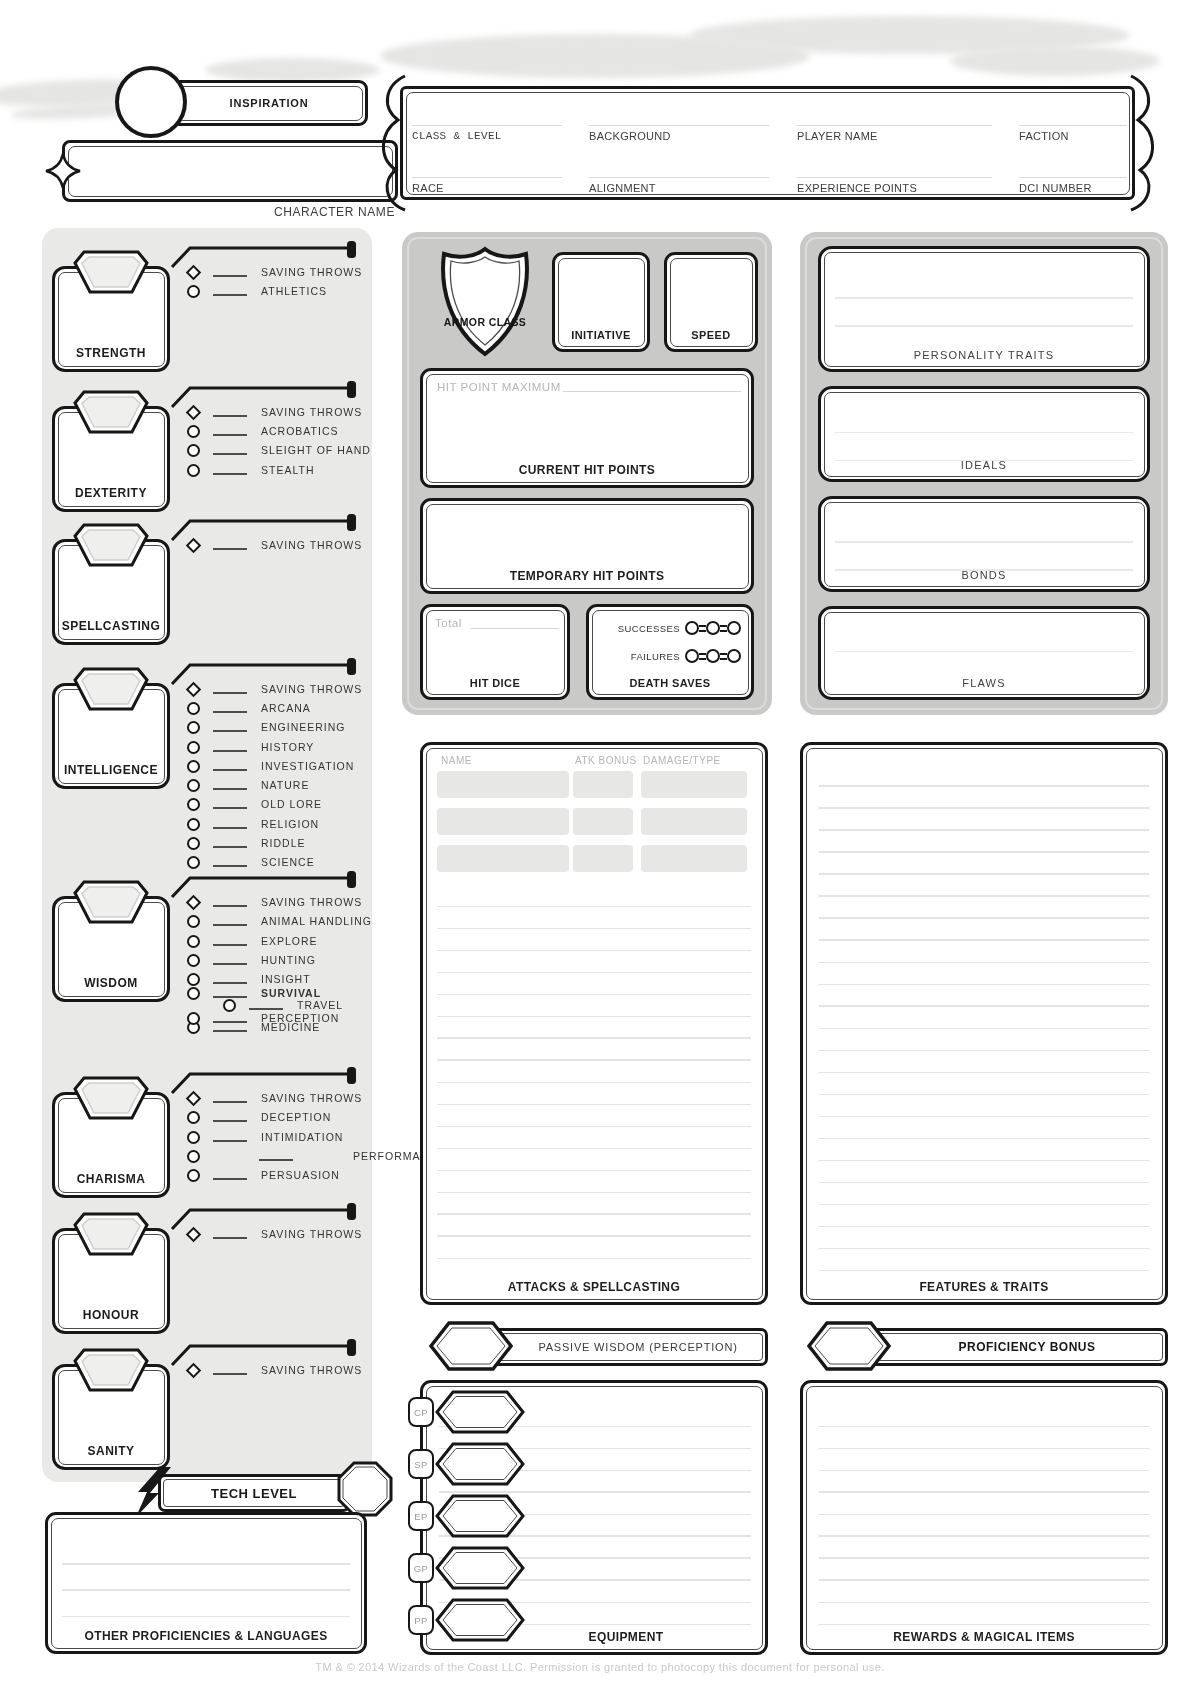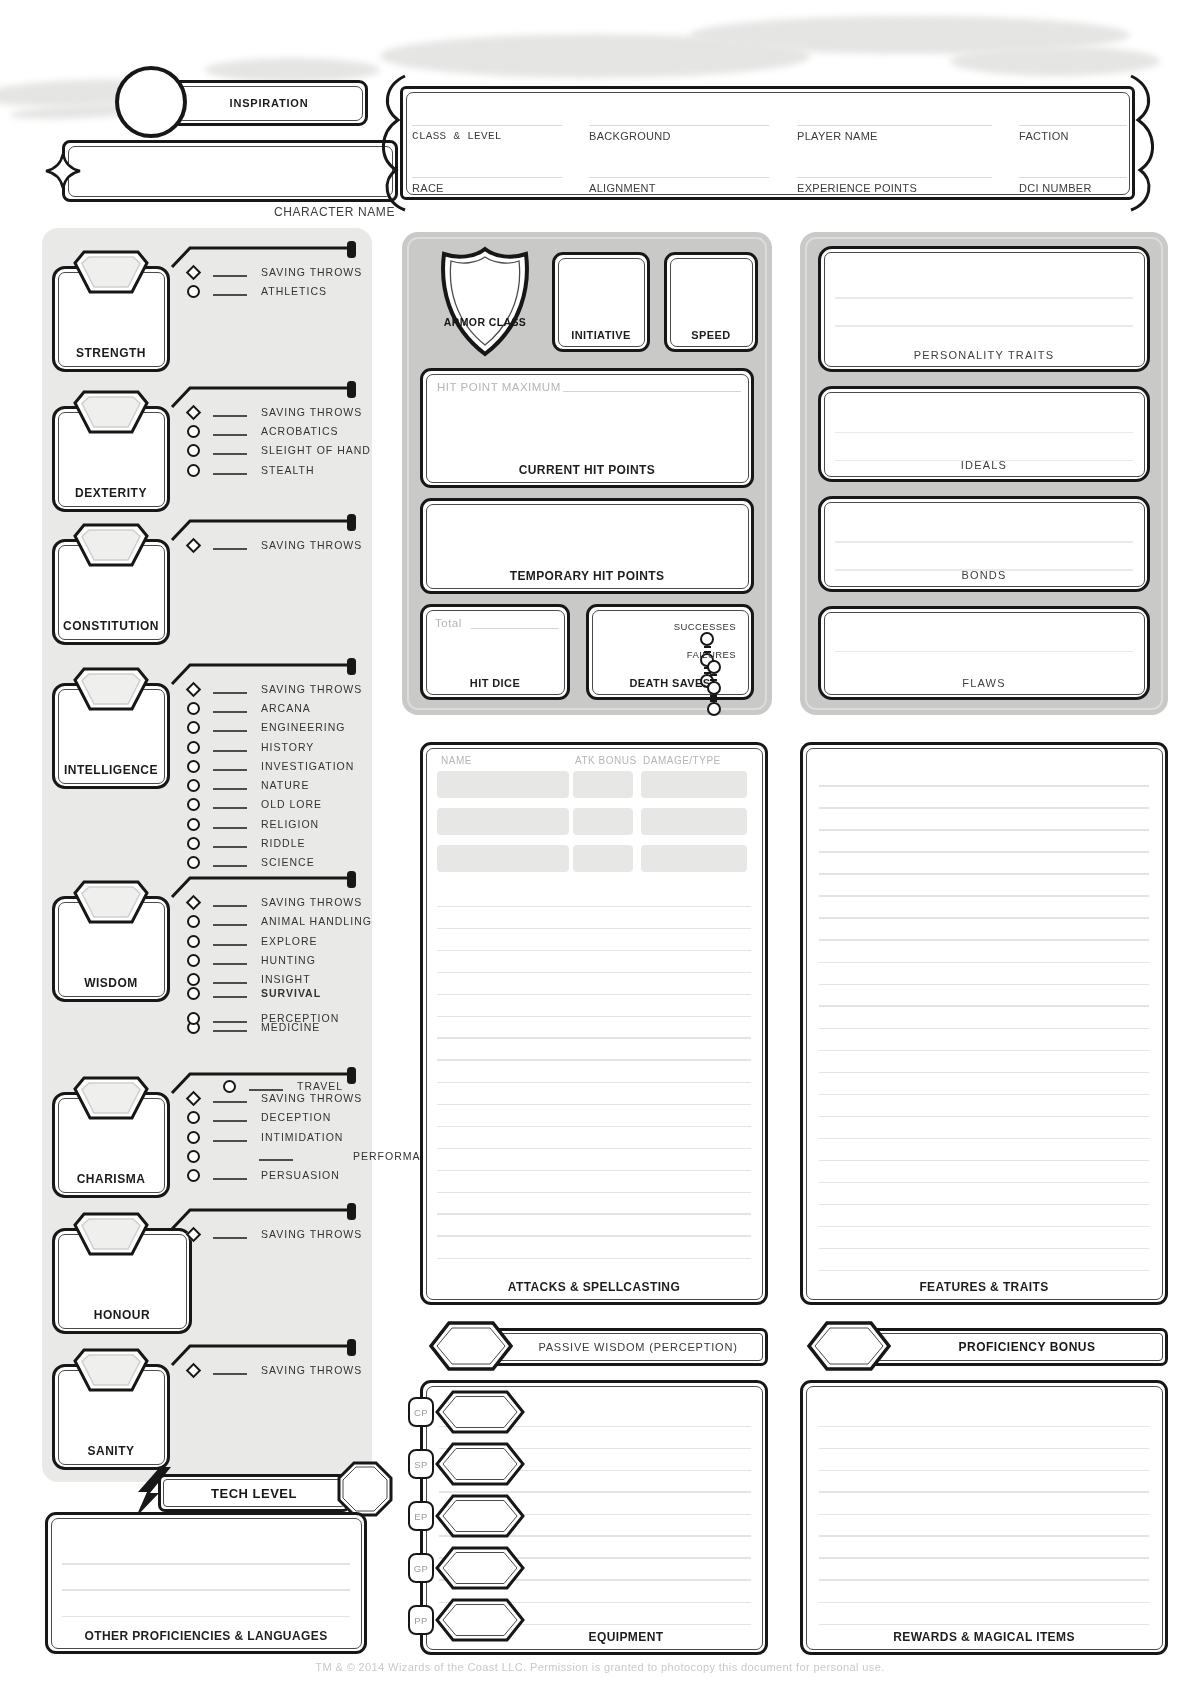--- a/index.html
+++ b/index.html
@@ -38,21 +38,21 @@
   
   .skill-row { position:absolute; left:187px; height:16px; display:flex; align-items:center; }
   .icon-circle { width:13px; height:13px; border:2px solid #171717; border-radius:50%; background:#fff; flex:none; }
   .icon-diamond { width:11px; height:11px; border:2px solid #171717; transform:rotate(45deg); background:#fff; flex:none; margin:1px; }
   .skill-blank { width:34px; height:1px; border-bottom:2px solid #4d4d4d; margin-left:13px; margin-top:7px; flex:none; }
   .skill-label { margin-left:14px; font-size:10.5px; letter-spacing:1px; color:#333; white-space:nowrap; }
   .ability-name { position:absolute; left:0; right:0; bottom:9px; text-align:center;
     font-weight:bold; font-size:12px; letter-spacing:0.5px; color:#1b1b1b; }
 
   
-  .ds-row { position:absolute; display:flex; align-items:center;flex-direction:column; }
+  .ds-row { position:absolute; display:flex; align-items:center; }
   .ds-label { font-size:9.5px; letter-spacing:0.4px; color:#333; margin-right:5px; }
   .pip { width:14px; height:14px; border:2.5px solid #171717; border-radius:50%; background:#fff; flex:none; }
   .pip-link { width:7px; height:7px; border-top:2px solid #171717; border-bottom:2px solid #171717; flex:none; }
 
   
   .col-header { position:absolute; font-size:10px; color:#b5b5b4; letter-spacing:0.5px; }
   .attack-cell { position:absolute; background:#e7e7e6; border-radius:4px; height:27px; }
 
   
   .banner-body { position:absolute; background:#fff; border:3px solid #171717; border-radius:7px; }
@@ -158,21 +158,21 @@
     <span class="icon-circle"></span>
     <span class="skill-blank"></span>
     <span class="skill-label">STEALTH</span>
   </div>
 
 <svg class="abs" style="left:166px; top:514px;" width="196" height="30" viewBox="0 0 196 30">
   <path d="M6 26 L24 7 L182 7" fill="none" stroke="#171717" stroke-width="3"></path>
     <rect x="181" y="0" width="9" height="17" rx="3.5" fill="#171717"></rect>
 </svg>
 <div class="framed" style="left:52px; top:539px; width:118px; height:106px; border-radius:13px;">
-  <div class="ability-name">CONSTITUTION</div>
+  <div class="ability-name">SPELLCASTING</div>
 </div>
 <svg class="abs" style="left:73px; top:523px;" width="76" height="44" viewBox="0 0 76 44">
   <polygon points="11,2 65,2 74,13 59,42 17,42 2,13" fill="#fff" stroke="#171717" stroke-width="3"></polygon>
   <polygon points="16,7 60,7 67,13.5 55,37 21,37 9,13.5" fill="#efefee" stroke="#cfcfce" stroke-width="1.5"></polygon>
 </svg>
 <div class="skill-row" style="top:537px;">
     <span class="icon-diamond"></span>
     <span class="skill-blank"></span>
     <span class="skill-label">SAVING THROWS</span>
   </div>
@@ -283,21 +283,21 @@
 <div class="skill-row" style="top:1010px;">
     <span class="icon-circle"></span>
     <span class="skill-blank"></span>
     <span class="skill-label">PERCEPTION</span>
   </div>
 <div class="skill-row" style="top:985px;font-weight:bold;">
     <span class="icon-circle"></span>
     <span class="skill-blank"></span>
     <span class="skill-label">SURVIVAL</span>
   </div>
-<div class="skill-row" style="top:1078px;padding-left:36px;">
+<div class="skill-row" style="top:997px;padding-left:36px;">
     <span class="icon-circle"></span>
     <span class="skill-blank"></span>
     <span class="skill-label">TRAVEL</span>
   </div>
 
 <svg class="abs" style="left:166px; top:1067px;" width="196" height="30" viewBox="0 0 196 30">
   <path d="M6 26 L24 7 L182 7" fill="none" stroke="#171717" stroke-width="3"></path>
     <rect x="181" y="0" width="9" height="17" rx="3.5" fill="#171717"></rect>
 </svg>
 <div class="framed" style="left:52px; top:1092px; width:118px; height:106px; border-radius:13px;">
@@ -330,21 +330,21 @@
 <div class="skill-row" style="top:1167px;">
     <span class="icon-circle"></span>
     <span class="skill-blank"></span>
     <span class="skill-label">PERSUASION</span>
   </div>
 
 <svg class="abs" style="left:166px; top:1203px;" width="196" height="30" viewBox="0 0 196 30">
   <path d="M6 26 L24 7 L182 7" fill="none" stroke="#171717" stroke-width="3"></path>
     <rect x="181" y="0" width="9" height="17" rx="3.5" fill="#171717"></rect>
 </svg>
-<div class="framed" style="left:52px; top:1228px; width:140px; height:106px; border-radius:13px;">
+<div class="framed" style="left:52px; top:1228px; width:118px; height:106px; border-radius:13px;">
   <div class="ability-name">HONOUR</div>
 </div>
 <svg class="abs" style="left:73px; top:1212px;" width="76" height="44" viewBox="0 0 76 44">
   <polygon points="11,2 65,2 74,13 59,42 17,42 2,13" fill="#fff" stroke="#171717" stroke-width="3"></polygon>
   <polygon points="16,7 60,7 67,13.5 55,37 21,37 9,13.5" fill="#efefee" stroke="#cfcfce" stroke-width="1.5"></polygon>
 </svg>
 <div class="skill-row" style="top:1226px;">
     <span class="icon-diamond"></span>
     <span class="skill-blank"></span>
     <span class="skill-label">SAVING THROWS</span>

